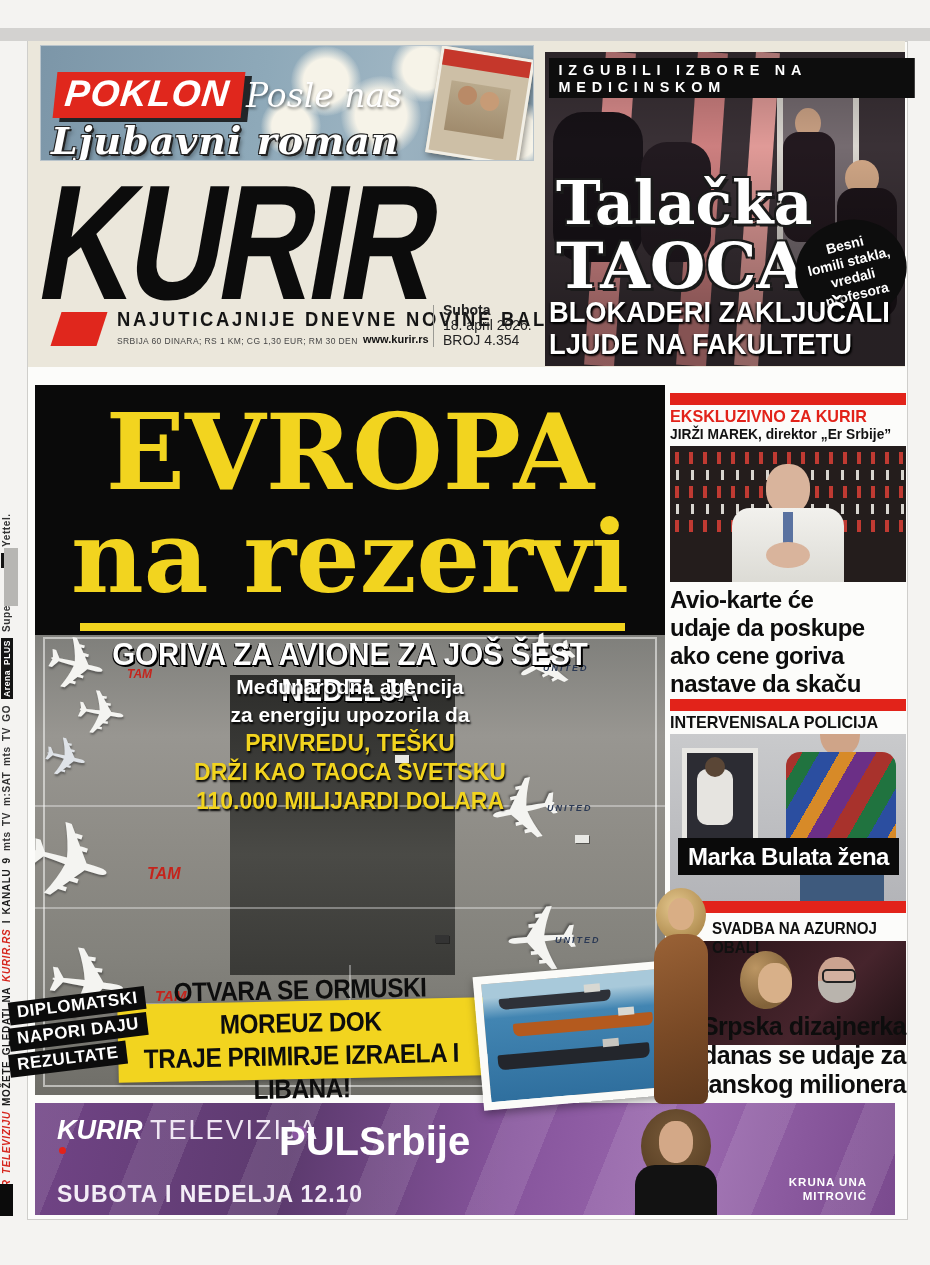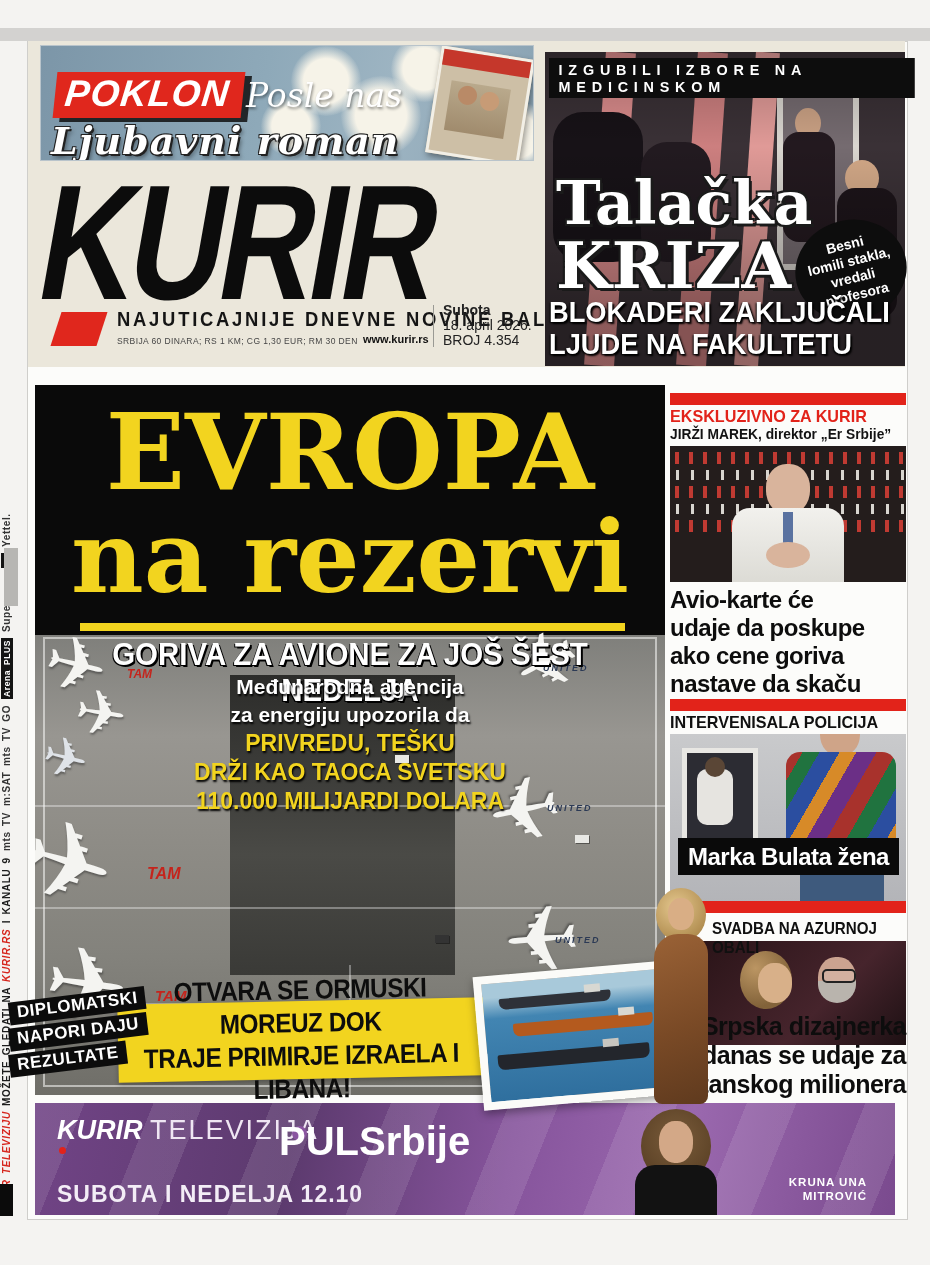--- a/index.html
+++ b/index.html
@@ -207,21 +207,21 @@
   <div class="hfig" style="left:8px;top:60px;width:90px;height:150px;background:#171217;border-radius:30px"></div>
   <div class="hfig" style="left:96px;top:90px;width:70px;height:120px;background:#221a20;border-radius:26px"></div>
   <div class="hfig" style="left:250px;top:56px;width:26px;height:30px;background:#caa184"></div>
   <div class="hfig" style="left:238px;top:80px;width:52px;height:110px;background:#23191f;border-radius:16px"></div>
   <div class="hfig" style="left:300px;top:108px;width:34px;height:36px;background:#d2a887"></div>
   <div class="hfig" style="left:292px;top:136px;width:60px;height:130px;background:#1c1419;border-radius:18px"></div>
   <div class="abs" style="left:0;top:0;width:100%;height:100%;background:linear-gradient(180deg,rgba(0,0,0,.25),rgba(0,0,0,0) 30%,rgba(0,0,0,.35) 85%)"></div>
 </div>
 <div class="abs kicker-black">IZGUBILI IZBORE NA MEDICINSKOM</div>
 <div class="abs htitle1">Talačka</div>
-<div class="abs htitle2">KRIZA</div>
+<div class="abs htitle2">TAOCA</div>
 <div class="abs hbadge">
   <div>
     <span>Besni</span><br>
     <span>lomili stakla,</span><br>
     <span>vredali</span><br>
     <span>profesora</span>
   </div>
 </div>
 <div class="abs hsub" style="top:296px">BLOKADERI ZAKLJUČALI</div>
 <div class="abs hsub" style="top:328px">LJUDE NA FAKULTETU</div>

